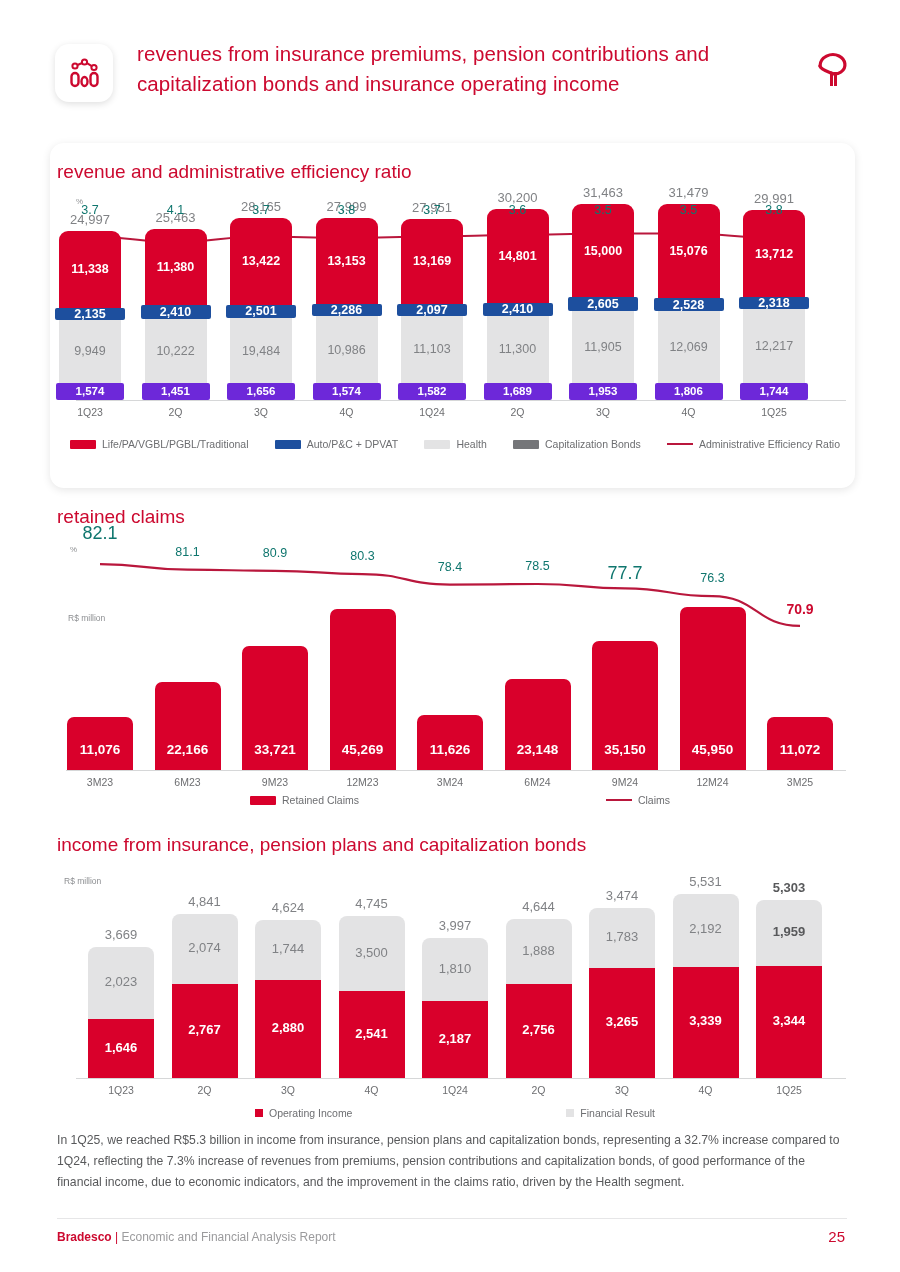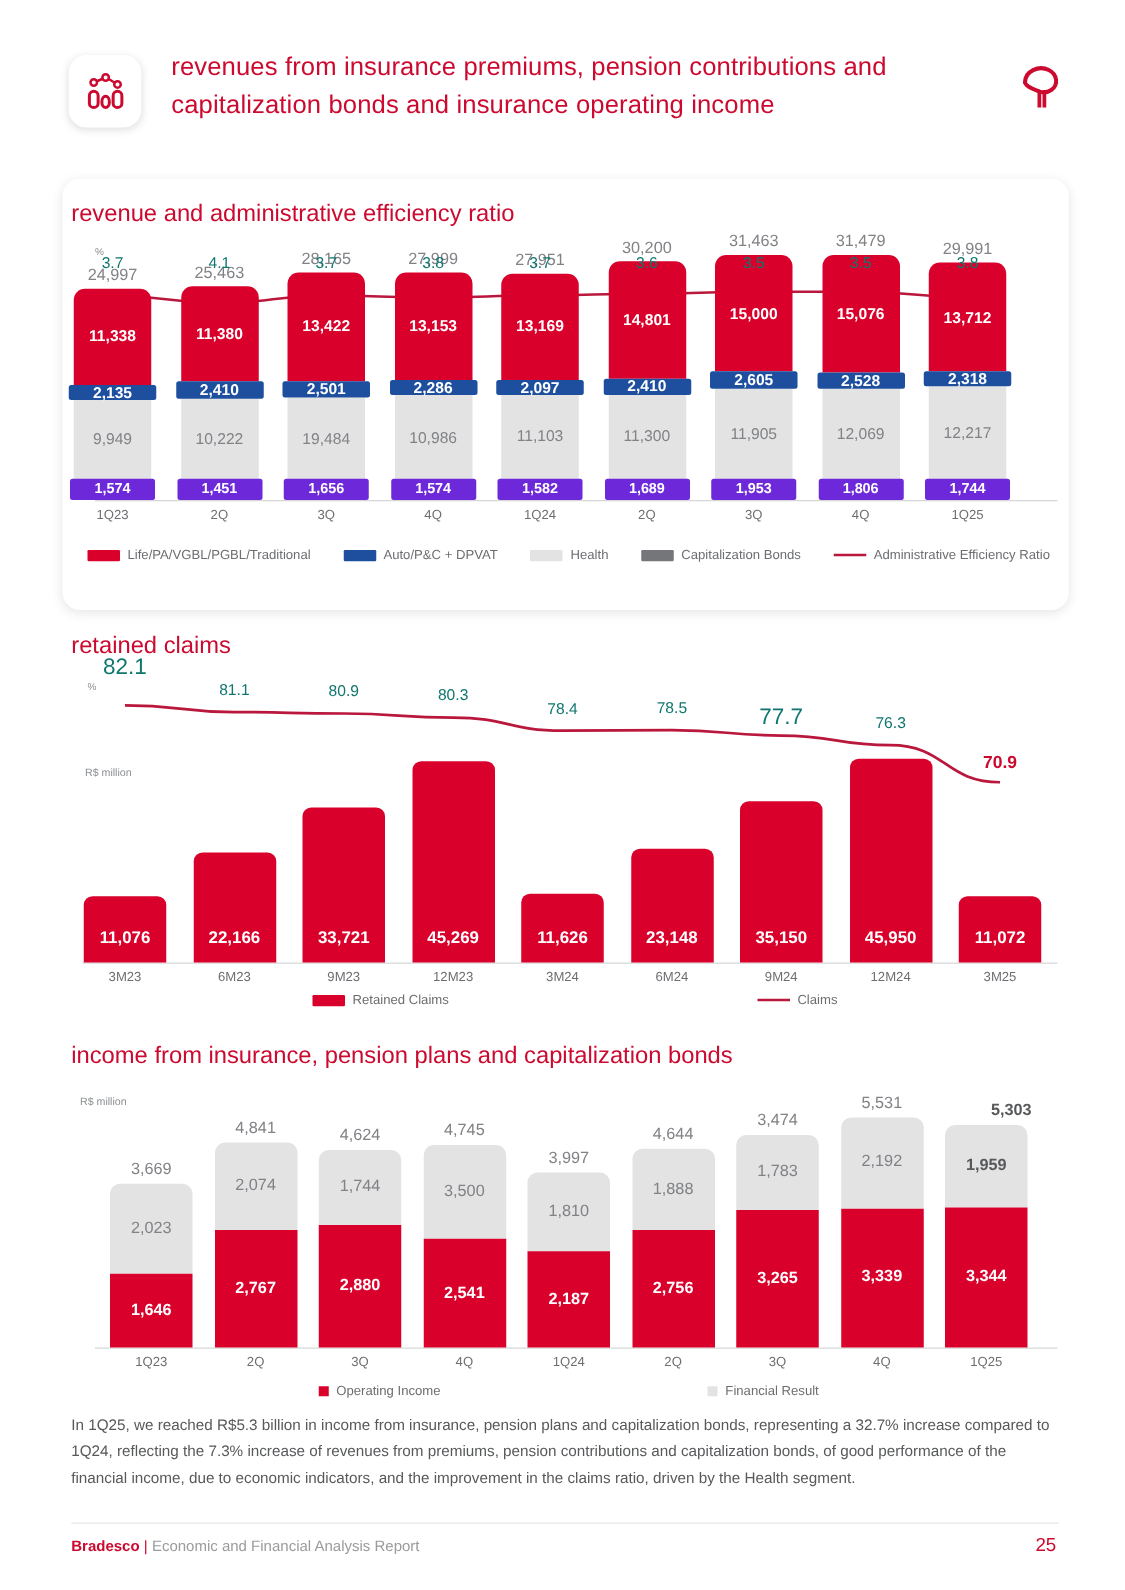--- a/index.html
+++ b/index.html
@@ -370,21 +370,21 @@
       <div class="b3-gray" style="left: 672.5px; top: 893.971px; width: 66px; height: 72.9327px;"></div>
       <div class="b3-red" style="left: 672.5px; top: 966.904px; width: 66px; height: 111.096px;"></div>
       <div class="b3-lbl gray" style="left: 705.5px; top: 921.438px;">2,192</div>
       <div class="b3-lbl red" style="left: 705.5px; top: 1013.45px;">3,339</div>
       <div class="total-lbl" style="left: 705.5px; top: 873.971px;">5,531</div>
       <div class="xlbl" style="left: 705.5px; top: 1084px;">4Q</div>
       <div class="b3-gray" style="left: 756px; top: 900.486px; width: 66px; height: 65.5762px;"></div>
       <div class="b3-red" style="left: 756px; top: 966.062px; width: 66px; height: 111.938px;"></div>
       <div class="b3-lbl grayb" style="left: 789px; top: 924.274px;">1,959</div>
       <div class="b3-lbl redb" style="left: 789px; top: 1013.03px;">3,344</div>
-      <div class="total-lbl bold" style="left: 789px; top: 880.486px; margin-left: 20px;">5,303</div>
+      <div class="total-lbl bold" style="left: 789px; top: 880.486px;">5,303</div>
       <div class="xlbl" style="left: 789px; top: 1084px;">1Q25</div>
     </div>
 
   <div class="legend" id="c3-legend" style="left:255px; top:1107px; width:400px; justify-content:space-between;">
       <div class="lg-item">
         <span class="lg-sw sq" style="background: rgb(217, 0, 43);"></span>
         <span class="lg-txt">Operating Income</span>
       </div>
       <div class="lg-item">
         <span class="lg-sw sq" style="background: rgb(227, 227, 228);"></span>

